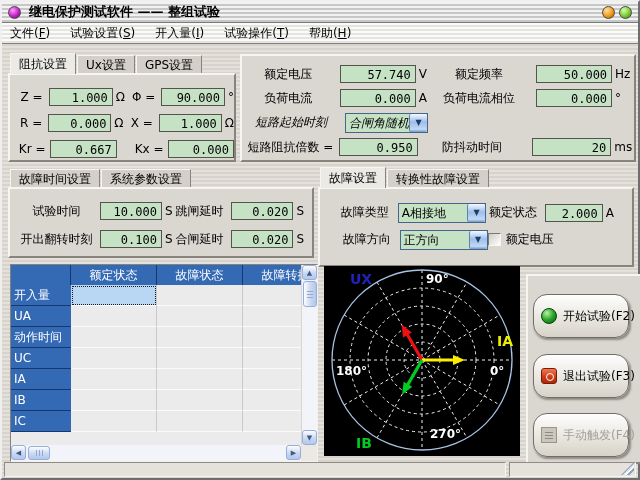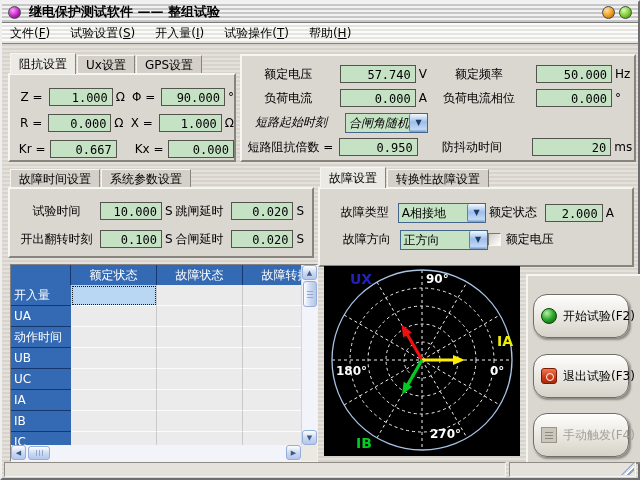--- a/index.html
+++ b/index.html
@@ -272,26 +272,20 @@
             <div class="tcell"></div>
           </div>
           <div class="trow">
             <div class="rowhdr">UA</div>
             <div class="tcell"></div>
             <div class="tcell"></div>
             <div class="tcell"></div>
           </div>
           <div class="trow">
             <div class="rowhdr">动作时间</div>
-            <div class="tcell"></div>
-            <div class="tcell"></div>
-            <div class="tcell"></div>
-          </div>
-          <div class="trow">
-            <div class="rowhdr">UB</div>
             <div class="tcell"></div>
             <div class="tcell"></div>
             <div class="tcell"></div>
           </div>
           <div class="trow">
             <div class="rowhdr">UC</div>
             <div class="tcell"></div>
             <div class="tcell"></div>
             <div class="tcell"></div>
           </div>

